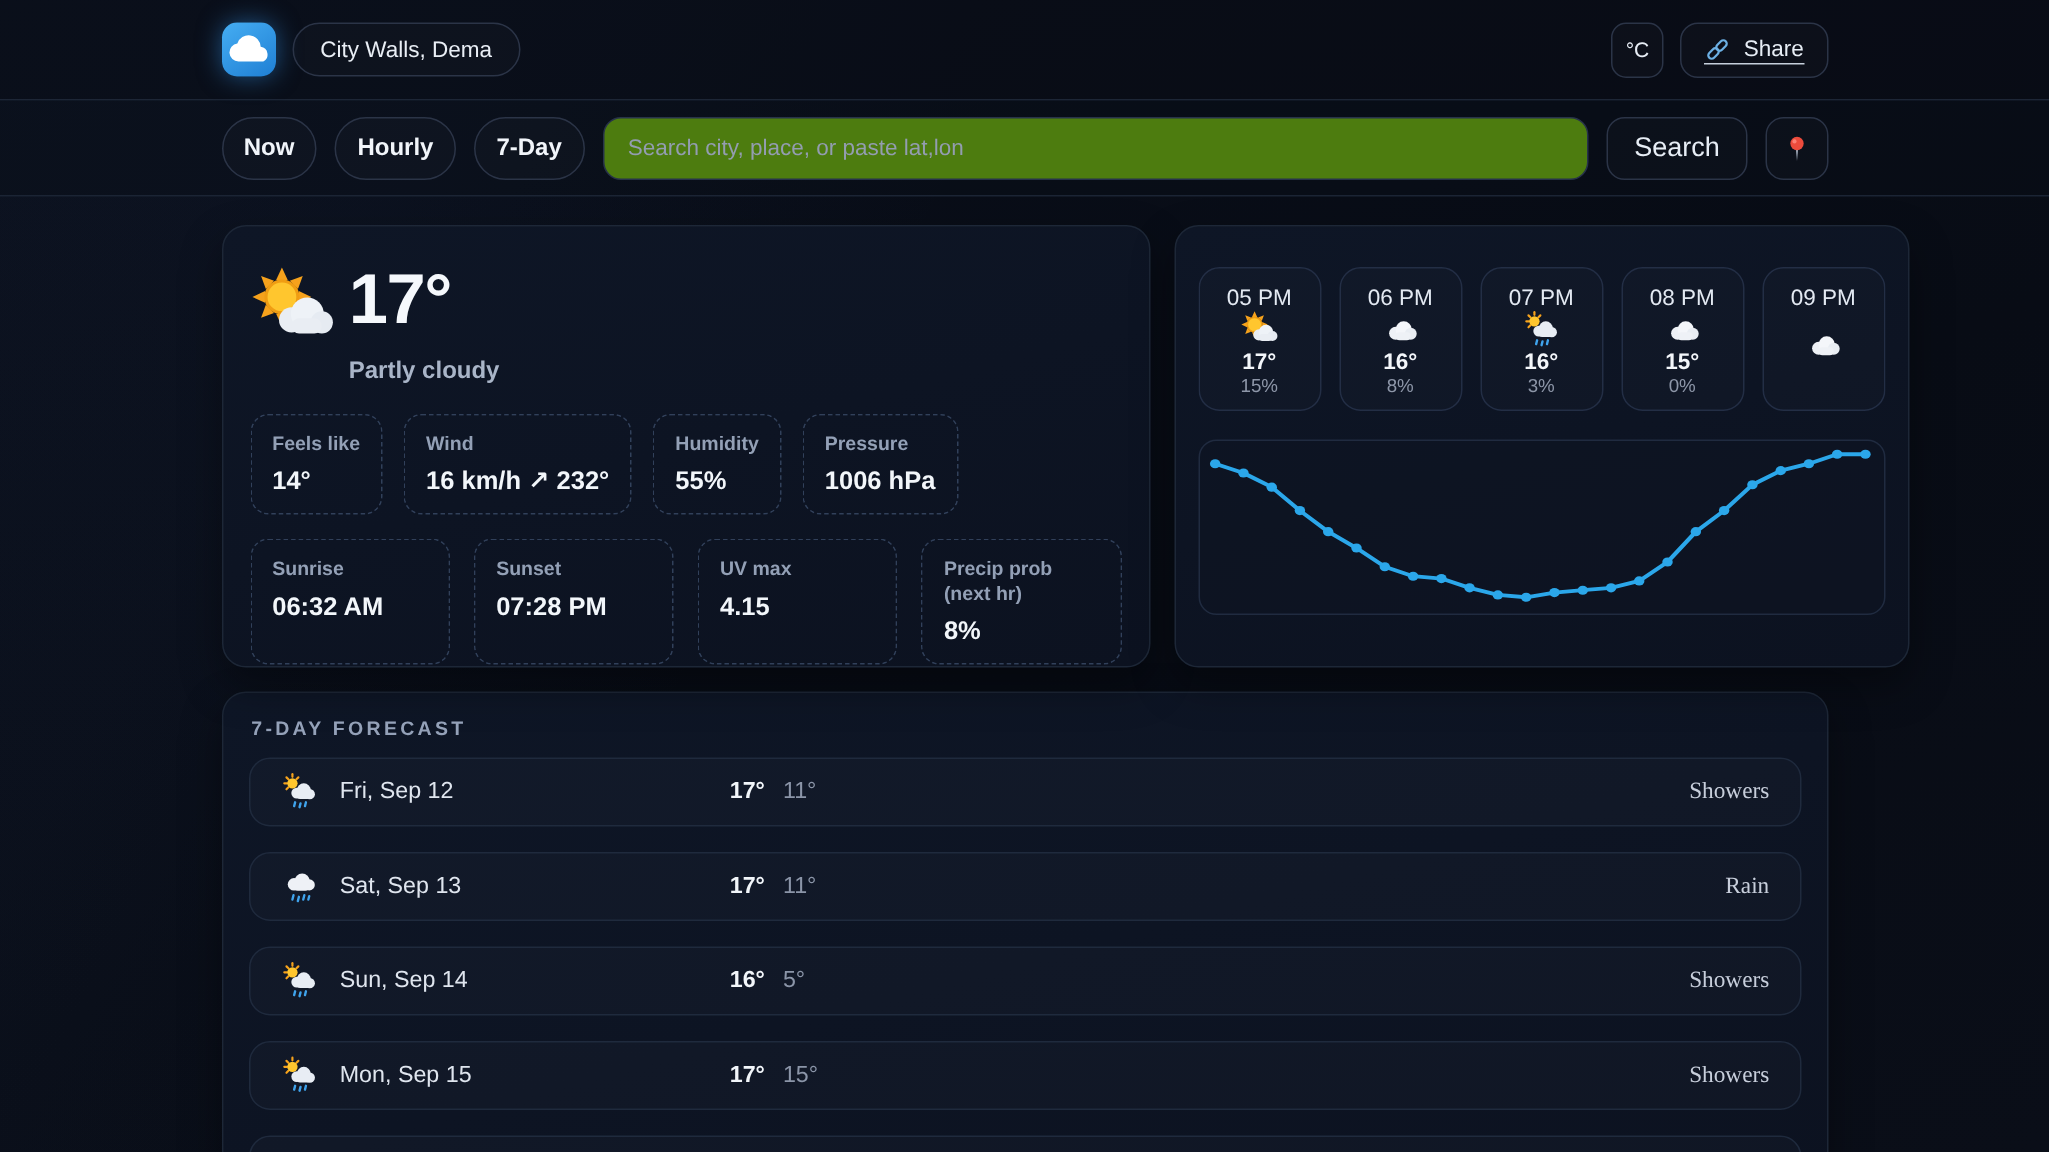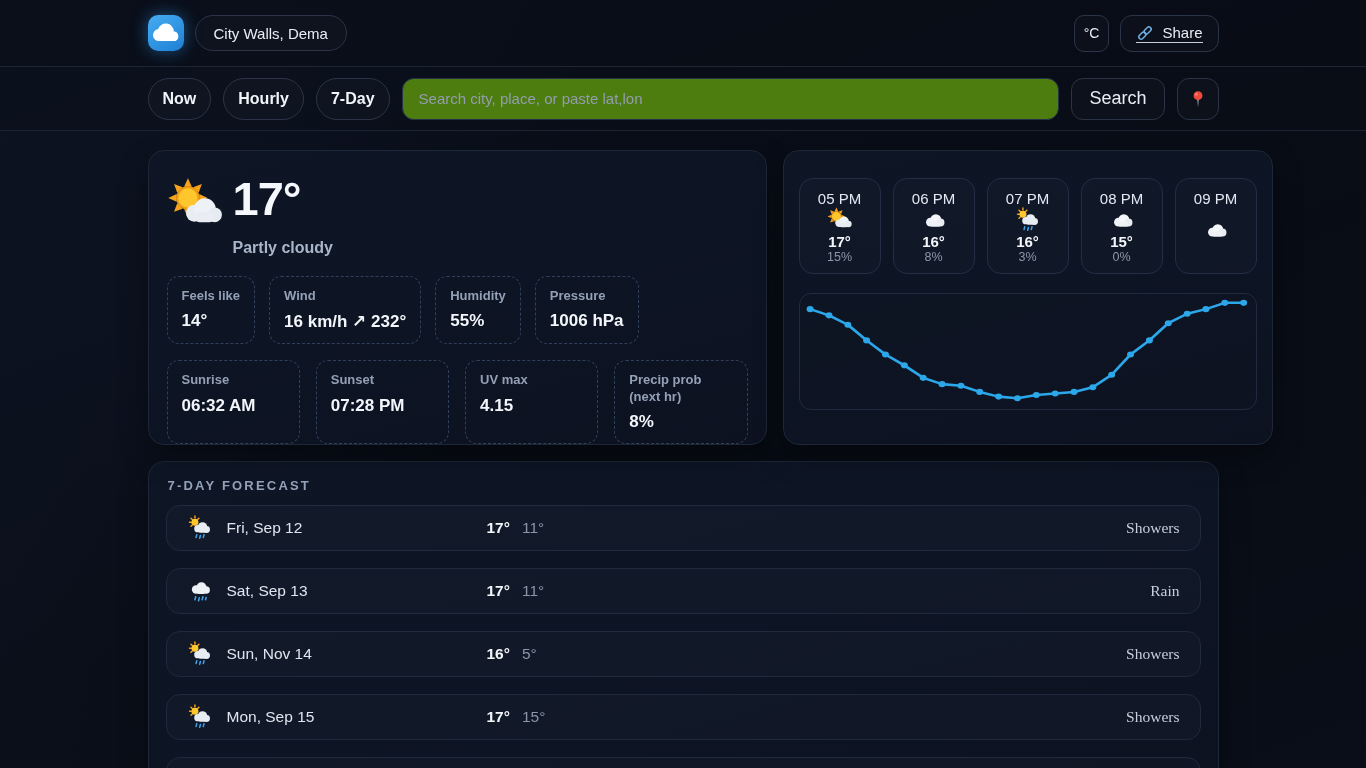--- a/index.html
+++ b/index.html
@@ -440,21 +440,21 @@
                   <circle cx="27" cy="20" r="4.8"></circle>
                   <rect x="15" y="18.5" width="12.5" height="6" rx="3" fill="#e8edf4"></rect>
                 </g>
                 <g stroke="#3fa3ec" stroke-width="2.2" stroke-linecap="round">
                   <line x1="13.5" y1="27.5" x2="12.6" y2="31"></line>
                   <line x1="18.5" y1="28.5" x2="17.6" y2="32"></line>
                   <line x1="23.5" y1="27.5" x2="22.6" y2="31"></line>
                 </g>
               </svg>
             </span>
-          <span class="day-date">Sun, Nov 14</span>
+          <span class="day-date">Sun, Sep 14</span>
         </div>
         <div class="day-temps">
           <span class="day-hi">16°</span>
           <span class="day-lo">5°</span>
         </div>
         <span class="day-summary">Showers</span>
       </div>
 
       <div class="day-row">
         <div class="row-left">

